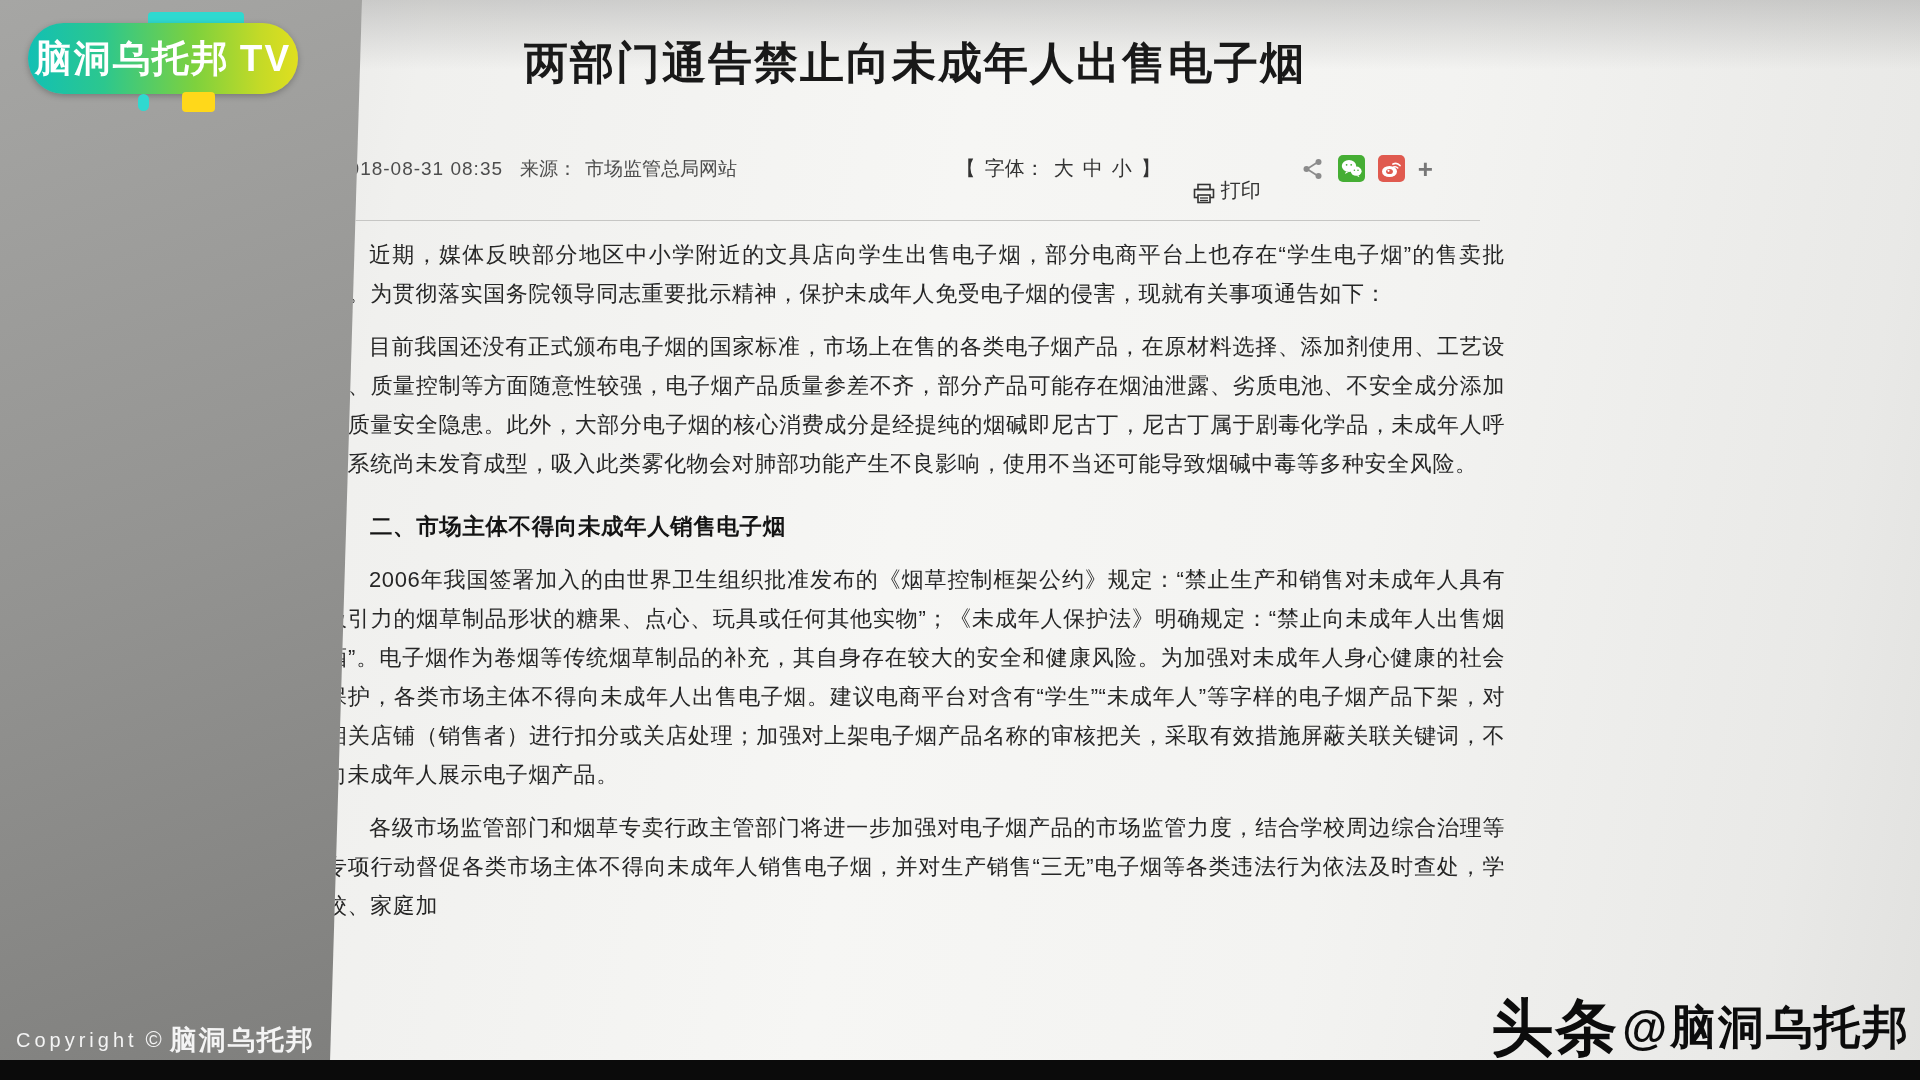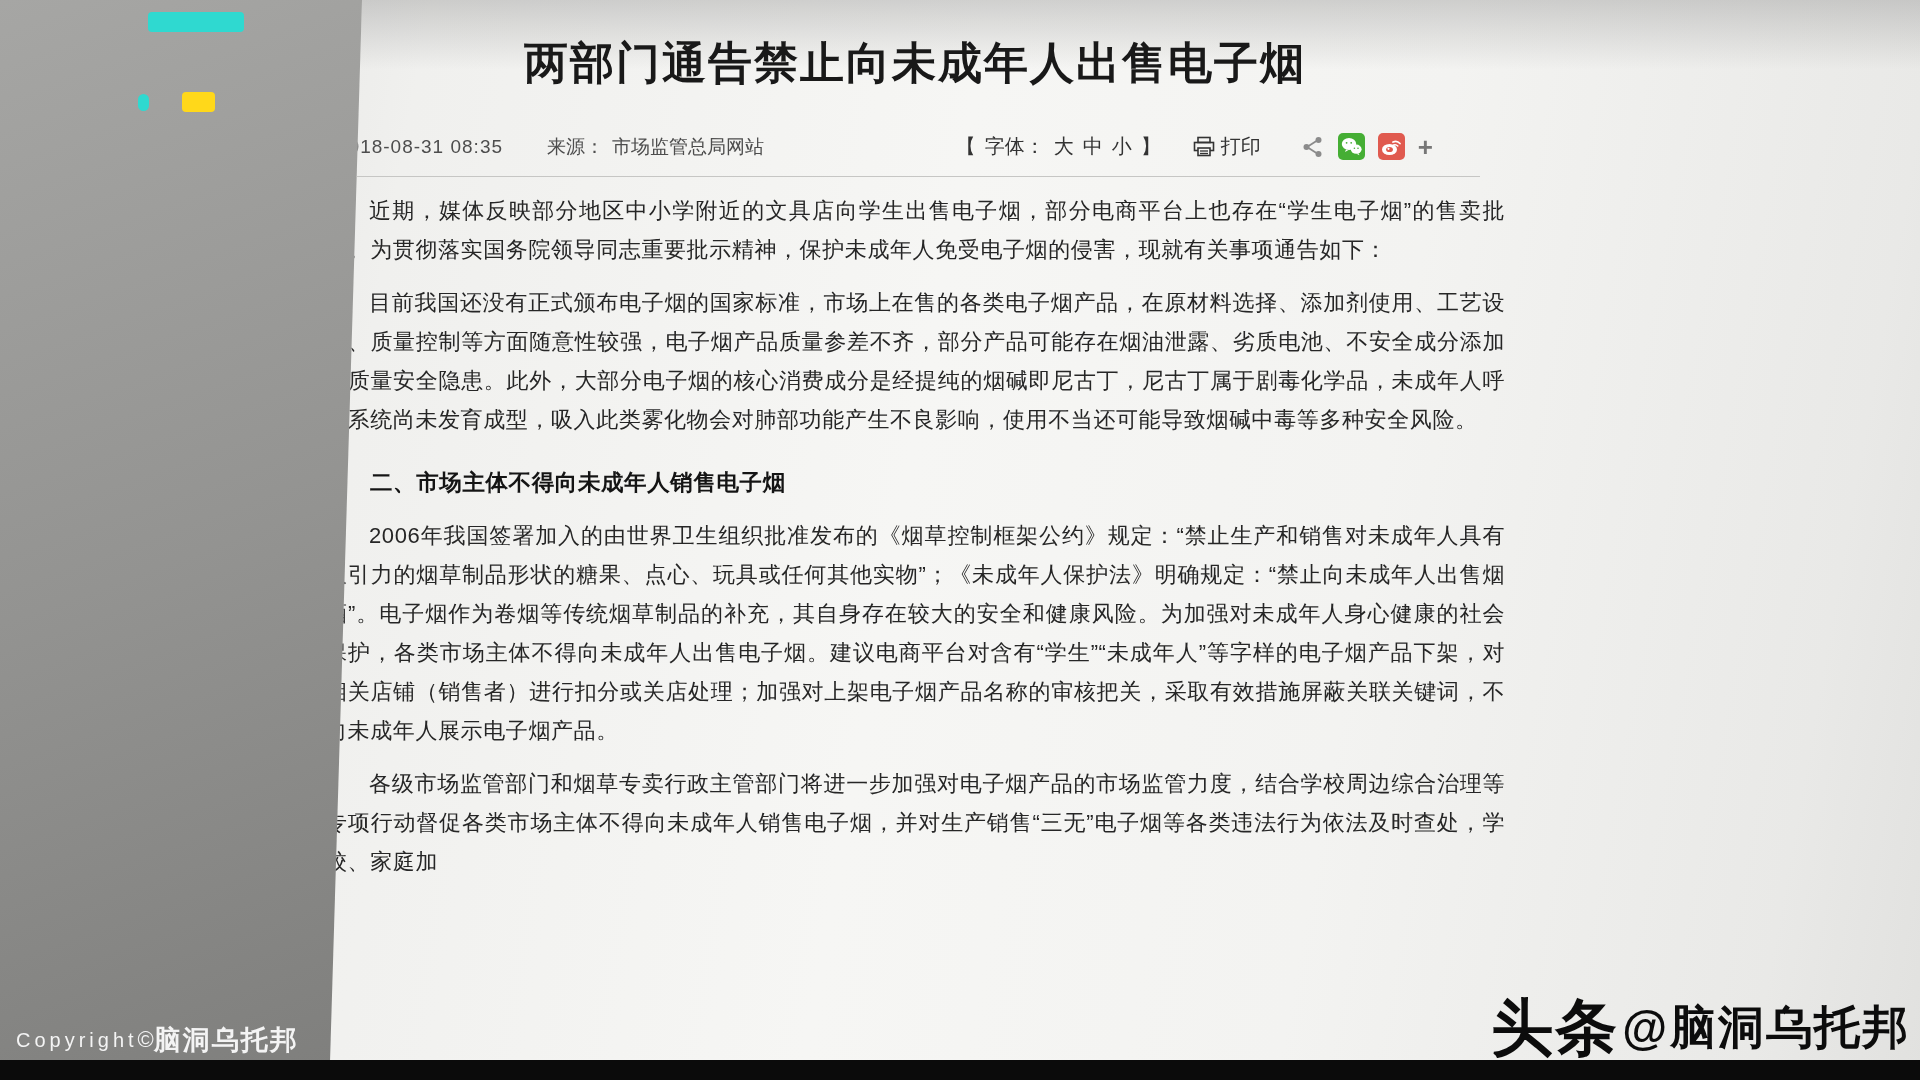--- a/index.html
+++ b/index.html
@@ -24,25 +24,25 @@
   .art-title{
     margin:34px 0 0 0;text-align:center;
     font-size:44px;font-weight:bold;color:#191919;letter-spacing:2px;
   }
   .meta-row{
     margin-top:40px;display:flex;justify-content:space-between;align-items:center;
     font-size:19px;color:#4d4d4d;
   }
   .meta-left{display:flex;align-items:center;gap:8px;padding-left:12px;}
   .meta-date{letter-spacing:1px;}
-  .meta-src-label{margin-left:36px;}
+  .meta-src-label{margin-left:9px;}
   .meta-right{display:flex;align-items:center;gap:14px;padding-right:72px;color:#3c3c3c;}
   .font-ctl{display:flex;align-items:center;gap:9px;font-size:20px;color:#333;}
   .font-ctl .lnk{cursor:pointer;}
-  .print-btn{display:flex;align-items:center;gap:6px;margin-left:18px;cursor:pointer;color:#333;font-size:20px;}
+  .print-btn{display:flex;align-items:flex-end;gap:6px;margin-left:18px;cursor:pointer;color:#333;font-size:20px;margin-top:44px;}
   .share-group{display:flex;align-items:center;gap:13px;margin-left:26px;}
   .sicon{width:27px;height:27px;border-radius:5px;display:flex;align-items:center;justify-content:center;cursor:pointer;}
   .sicon.wechat{background:#45ae34;}
   .sicon.weibo{background:#e05a4f;}
   .plus-icon{font-size:26px;color:#777;line-height:20px;cursor:pointer;font-weight:bold;}
   .divider{margin-top:16px;border-bottom:1px solid #c6c6c4;width:1155px;}
   .doc-org{
     margin:70px 0 0 0;text-align:center;
     font-size:24px;font-weight:bold;color:#272b6e;letter-spacing:1px;
   }
@@ -67,21 +67,21 @@
     background:linear-gradient(90deg,#12c0b4 0%,#2cc78e 28%,#7ed13d 62%,#c4da27 86%,#e0df1f 100%);
     display:flex;align-items:center;justify-content:center;
     box-shadow:0 2px 6px rgba(0,0,0,.25);
   }
   .badge-text{font-size:37px;font-weight:900;color:#ffffff;letter-spacing:2px;white-space:nowrap;}
   .badge-tv{margin-left:10px;}
   .badge-chip{position:absolute;left:156px;top:80px;width:33px;height:20px;border-radius:4px;background:#ffd81a;}
   .badge-dot{position:absolute;left:112px;top:82px;width:11px;height:17px;border-radius:6px;background:#2fd9d0;}
   
   .copyright{
-    position:absolute;left:16px;bottom:22px;z-index:9;display:flex;align-items:center;gap:0;
+    position:absolute;left:16px;bottom:22px;z-index:9;display:flex;align-items:center;gap:8px;
     color:#f4f4f4;
   }
   .cp-word{font-size:20px;letter-spacing:4px;}
   .cp-sym{font-size:22px;}
   .cp-name{font-size:27px;font-weight:900;letter-spacing:2px;}
   .toutiao{
     position:absolute;right:10px;bottom:10px;z-index:9;display:flex;align-items:center;gap:3px;
     color:#0c0c0c;
   }
   .tt-big{font-size:62px;font-weight:900;letter-spacing:2px;}
@@ -169,20 +169,23 @@
         <p class="para">目前我国还没有正式颁布电子烟的国家标准，市场上在售的各类电子烟产品，在原材料选择、添加剂使用、工艺设计、质量控制等方面随意性较强，电子烟产品质量参差不齐，部分产品可能存在烟油泄露、劣质电池、不安全成分添加等质量安全隐患。此外，大部分电子烟的核心消费成分是经提纯的烟碱即尼古丁，尼古丁属于剧毒化学品，未成年人呼吸系统尚未发育成型，吸入此类雾化物会对肺部功能产生不良影响，使用不当还可能导致烟碱中毒等多种安全风险。</p>
         <h3 class="sec-h">二、市场主体不得向未成年人销售电子烟</h3>
         <p class="para">2006年我国签署加入的由世界卫生组织批准发布的《烟草控制框架公约》规定：“禁止生产和销售对未成年人具有吸引力的烟草制品形状的糖果、点心、玩具或任何其他实物”；《未成年人保护法》明确规定：“禁止向未成年人出售烟酒”。电子烟作为卷烟等传统烟草制品的补充，其自身存在较大的安全和健康风险。为加强对未成年人身心健康的社会保护，各类市场主体不得向未成年人出售电子烟。建议电商平台对含有“学生”“未成年人”等字样的电子烟产品下架，对相关店铺（销售者）进行扣分或关店处理；加强对上架电子烟产品名称的审核把关，采取有效措施屏蔽关联关键词，不向未成年人展示电子烟产品。</p>
         <p class="para">各级市场监管部门和烟草专卖行政主管部门将进一步加强对电子烟产品的市场监管力度，结合学校周边综合治理等专项行动督促各类市场主体不得向未成年人销售电子烟，并对生产销售“三无”电子烟等各类违法行为依法及时查处，学校、家庭加</p>
       </div>
   </div>
 </div>
 
 <div class="badge">
   <div class="badge-topbar"></div>
+  <div class="badge-pill">
+    <span class="badge-text"><span>脑洞乌托邦</span><span class="badge-tv">TV</span></span>
+  </div>
   <div class="badge-chip"></div>
   <div class="badge-dot"></div>
 </div>
 
 <div class="copyright">
   <span class="cp-word">Copyright</span>
   <span class="cp-sym">©</span>
   <span class="cp-name">脑洞乌托邦</span>
 </div>
 

